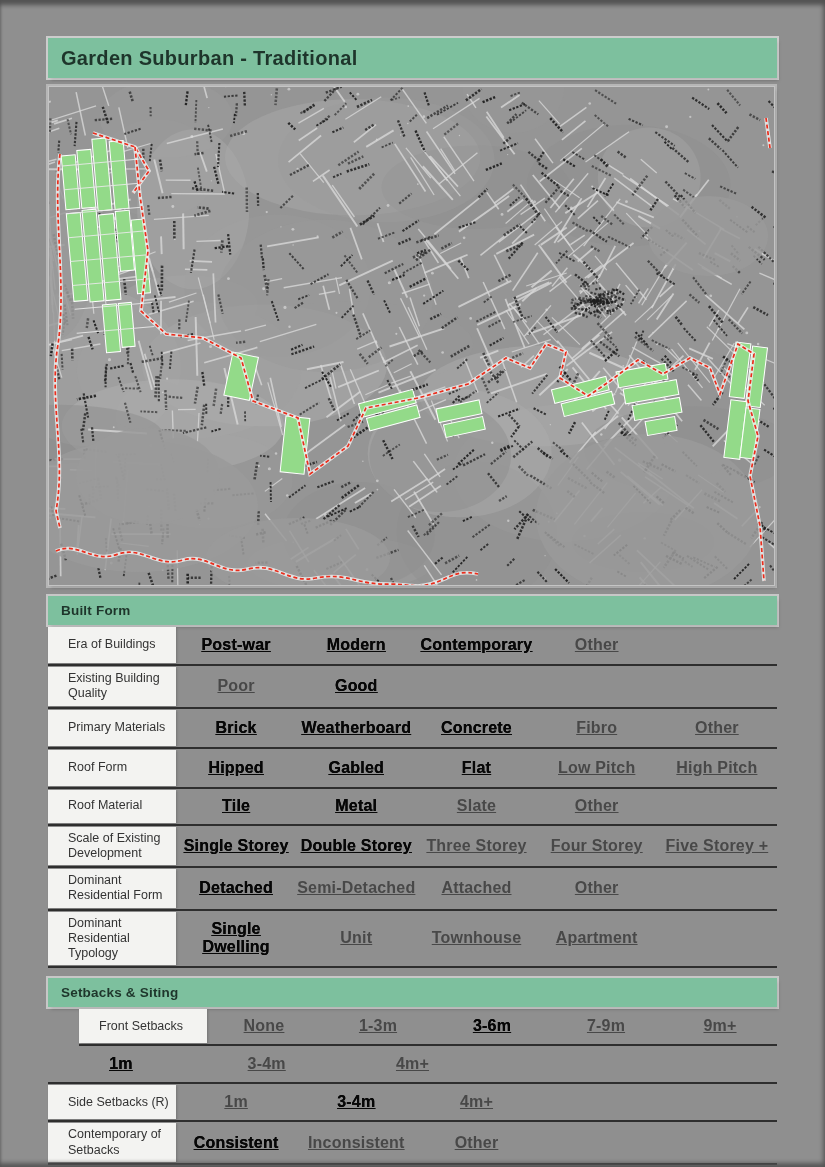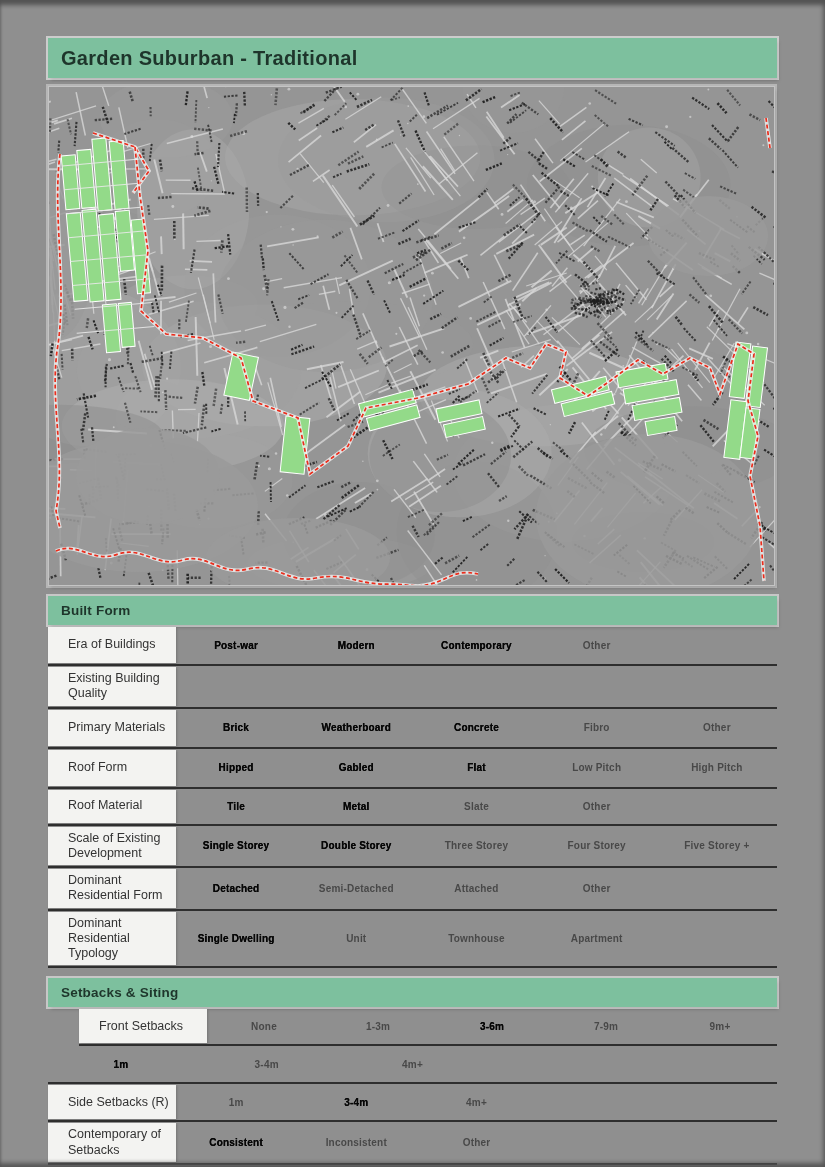--- a/index.html
+++ b/index.html
@@ -38,22 +38,22 @@
   .rows{margin-top:1px}
   .row{display:flex;align-items:stretch;border-bottom:2px solid #2e2e2e}
   .lab{
     width:128px;flex:0 0 128px;background:#f3f3f1;color:#333;
     font-size:12.5px;line-height:1.22;padding:4px 6px 4px 20px;box-sizing:border-box;
     display:flex;align-items:center;margin:1px 0;
     box-shadow:1px 1px 2px rgba(70,70,70,.35);
   }
   .opts{flex:1;display:grid;grid-template-columns:repeat(5,1fr);align-items:center}
   .opt{
-    text-align:center;font-size:10px;color:#414141;font-weight:600;
-    letter-spacing:.2px;opacity:.9;
+    text-align:center;font-size:16px;color:#414141;font-weight:600;
+    letter-spacing:.2px;opacity:.9;text-decoration:underline;
   }
   .opt.sel{color:#070707;font-weight:800;opacity:1;text-shadow:0 0 .6px #000}
   .copyright{
     margin-top:4px;width:100%;font-size:9.6px;line-height:1.4;color:#1a1a1a;
     font-weight:600;letter-spacing:.05px;
   }
 </style>
 </head>
 <body>
 
@@ -1361,20 +1361,24 @@
           <div class="lab">Era of Buildings</div>
           <div class="opts">
             <div class="opt sel">Post-war</div>
             <div class="opt sel">Modern</div>
             <div class="opt sel">Contemporary</div>
             <div class="opt">Other</div>
           </div>
         </div>
         <div class="row" style="min-height: 38px;">
           <div class="lab">Existing Building Quality</div>
+          <div class="opts">
+            <div class="opt">Poor</div>
+            <div class="opt sel">Good</div>
+          </div>
         </div>
         <div class="row" style="min-height: 38px;">
           <div class="lab">Primary Materials</div>
           <div class="opts">
             <div class="opt sel">Brick</div>
             <div class="opt sel">Weatherboard</div>
             <div class="opt sel">Concrete</div>
             <div class="opt">Fibro</div>
             <div class="opt">Other</div>
           </div>

